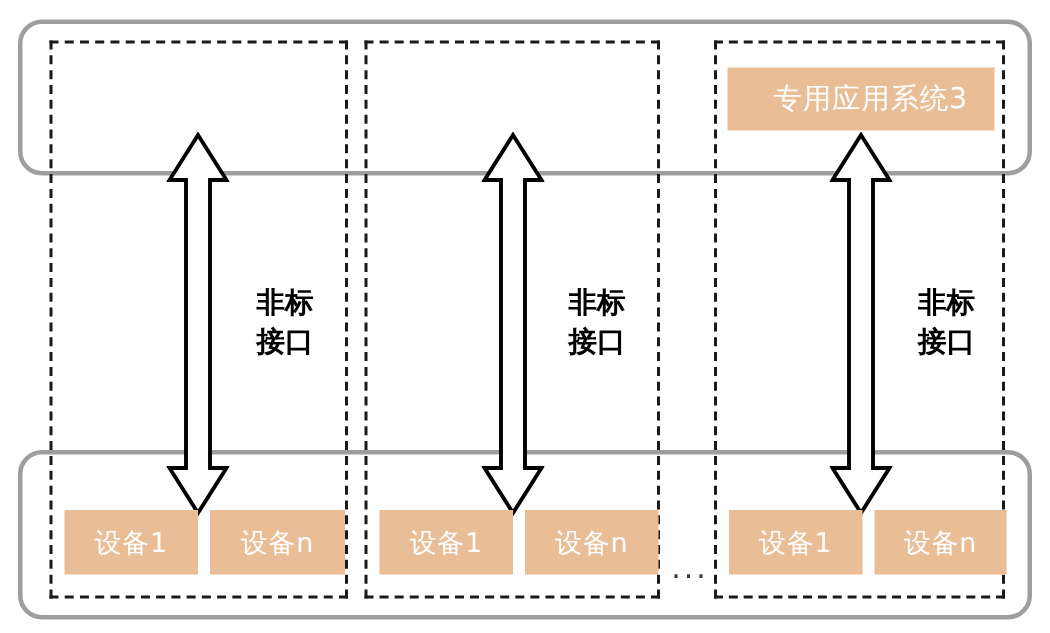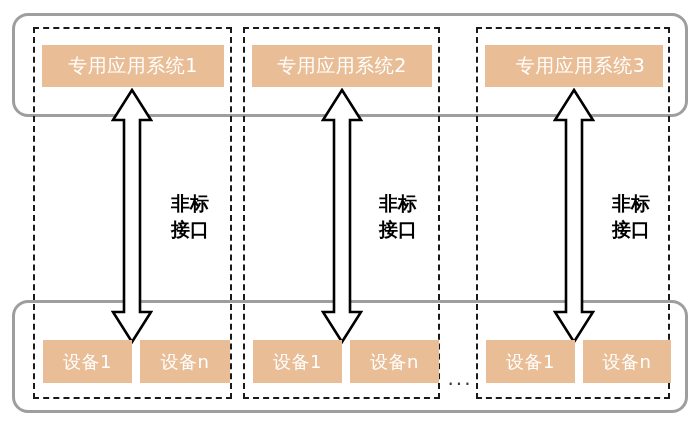--- a/index.html
+++ b/index.html
@@ -76,20 +76,21 @@
   .iflabel{
     position:absolute;
     width:70px;
     top:190px;
     font-size:19px;
     line-height:26px;
     color:#000000;
     text-align:center;
     font-weight:bold;
     white-space:pre-line;
+    font-family:Liberation Mono, monospace;
   }
   #if-1{ left:155px; }
   #if-2{ left:363px; }
   #if-3{ left:596px; }
 
   
   #ellipsis{
     position:absolute;
     left:446px; top:366px;
     width:28px;
@@ -103,37 +104,35 @@
 <body>
 
 <div id="stage">
 
   <div class="band" id="band-top"></div>
 
   <div class="band" id="band-bottom"></div>
 
   <div class="group" id="group-1"></div>
 
-  <div class="obox sys-box" id="sys-1">专用应用系统1</div>
 
   <div class="arrow-wrap" id="arrow-1">
     <svg viewBox="0 0 42 256" preserveAspectRatio="none" aria-hidden="true">
       <path d="M21 2 L40 32 L29 32 L29 224 L40 224 L21 254 L2 224 L13 224 L13 32 L2 32 Z" fill="#ffffff" stroke="#000000" stroke-width="2.6" stroke-linejoin="miter"></path>
     </svg>
   </div>
 
   <div class="iflabel" id="if-1">非标
 接口</div>
 
   <div class="obox dev-box" id="dev-1a">设备1</div>
   <div class="obox dev-box" id="dev-1b">设备n</div>
 
   <div class="group" id="group-2"></div>
 
-  <div class="obox sys-box" id="sys-2">专用应用系统2</div>
 
   <div class="arrow-wrap" id="arrow-2">
     <svg viewBox="0 0 42 256" preserveAspectRatio="none" aria-hidden="true">
       <path d="M21 2 L40 32 L29 32 L29 224 L40 224 L21 254 L2 224 L13 224 L13 32 L2 32 Z" fill="#ffffff" stroke="#000000" stroke-width="2.6" stroke-linejoin="miter"></path>
     </svg>
   </div>
 
   <div class="iflabel" id="if-2">非标
 接口</div>
 

